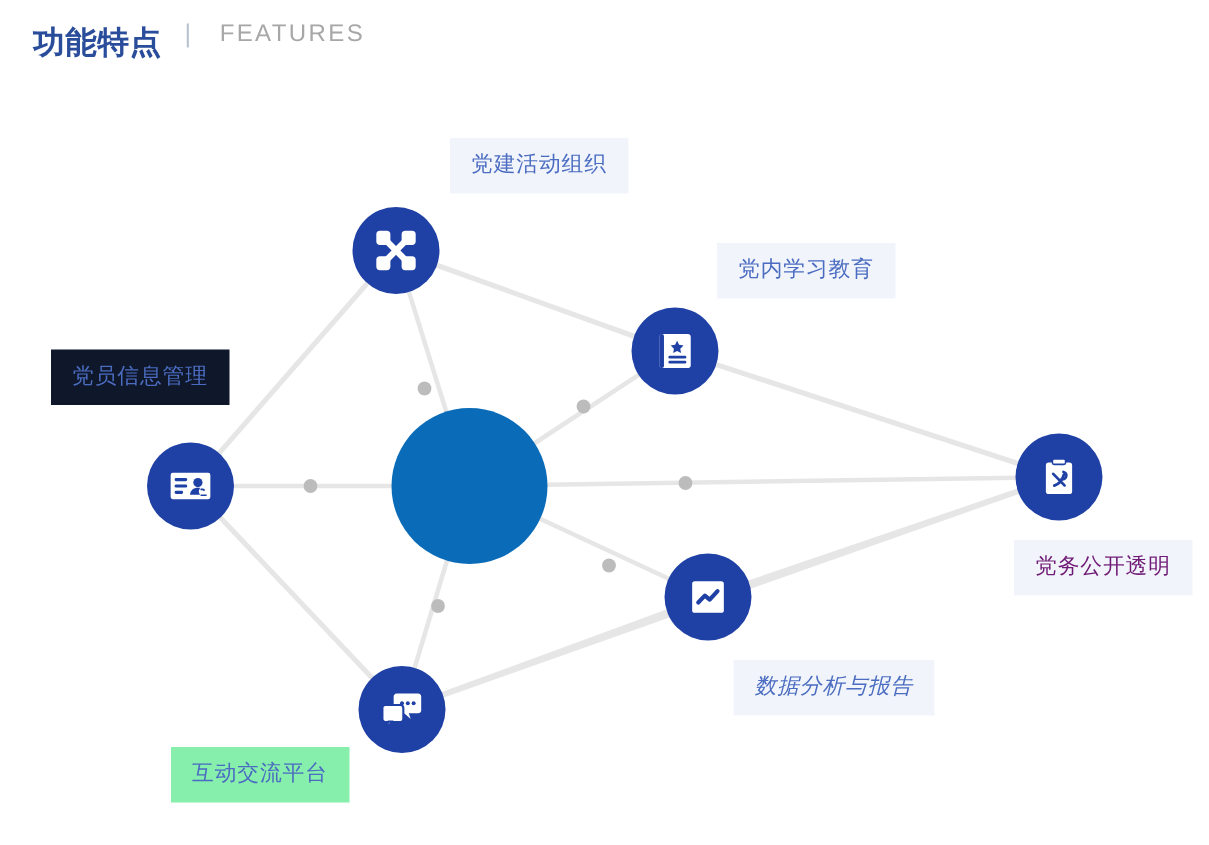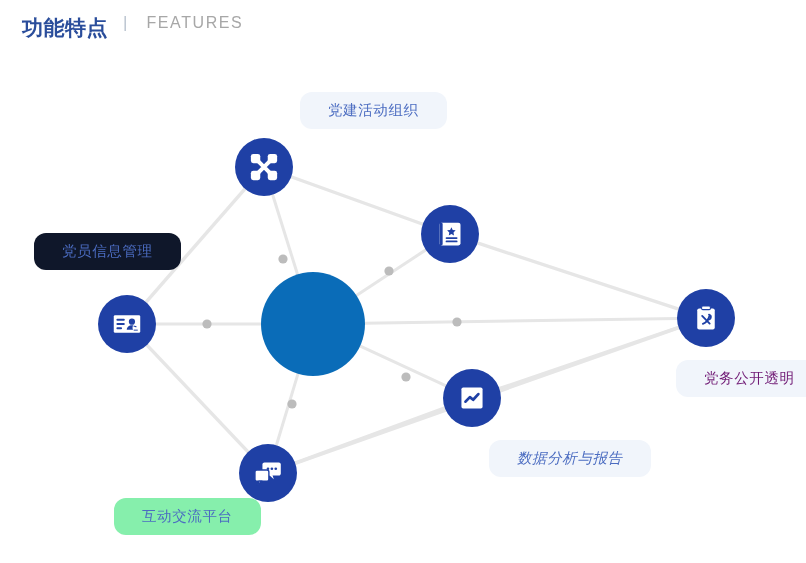--- a/index.html
+++ b/index.html
@@ -87,25 +87,24 @@
     box-sizing: border-box;
   }
   .node svg { display: block; }
 
   .label {
     position: absolute;
     background: #f1f5fb;
     color: #4b6cc1;
     font-size: 14.5px;
     line-height: 1;
-    padding: 11px 28px;
+    padding: 11px 14px;
     white-space: nowrap;
     box-sizing: border-box;
     letter-spacing: 0.6px;
-    border-radius: 12px;
   }
 </style>
 </head>
 <body>
 
 <div id="stage">
 
   <div id="header">
     <span class="cn-title">功能特点</span>
     <span class="sep">|</span>
@@ -151,20 +150,21 @@
         <span>
           <svg width="28" height="28" viewBox="0 0 32 32">
             <rect x="4" y="3" width="24" height="26" rx="2.4" fill="#fff"></rect>
             <rect x="4" y="3" width="3.6" height="26" rx="1.6" fill="#1f40a5"></rect>
             <path d="M17.6 8.2l1.5 3.1 3.4.5-2.5 2.4.6 3.4-3-1.6-3 1.6.6-3.4-2.5-2.4 3.4-.5z" fill="#1f40a5"></path>
             <rect x="11" y="19.6" width="13.6" height="2.1" rx="1" fill="#1f40a5"></rect>
             <rect x="11" y="23.4" width="13.6" height="2.1" rx="1" fill="#1f40a5"></rect>
           </svg>
         </span>
       </div>
+      <div class="label" style="left: 478px; top: 162px; background: rgb(241, 245, 251); color: rgb(75, 108, 193);">党内学习教育</div>
       <div class="node" style="left: 98px; top: 295px; width: 58px; height: 58px; background: rgb(31, 64, 165);">
         <span>
           <svg width="30" height="30" viewBox="0 0 34 34">
             <rect x="2" y="7" width="30" height="20" rx="1.6" fill="#fff"></rect>
             <rect x="5" y="11" width="9.5" height="2.4" rx="1.1" fill="#1f40a5"></rect>
             <rect x="5" y="15.8" width="9.5" height="2.4" rx="1.1" fill="#1f40a5"></rect>
             <rect x="5" y="20.6" width="6.4" height="2.4" rx="1.1" fill="#1f40a5"></rect>
             <circle cx="22.6" cy="14.4" r="3.5" fill="#1f40a5"></circle>
             <path d="M16.7 23.6c0-3.3 2.6-5.3 5.9-5.3s5.9 2 5.9 5.3z" fill="#1f40a5"></path>
             <circle cx="26.9" cy="21.2" r="3.6" fill="#fff"></circle>

